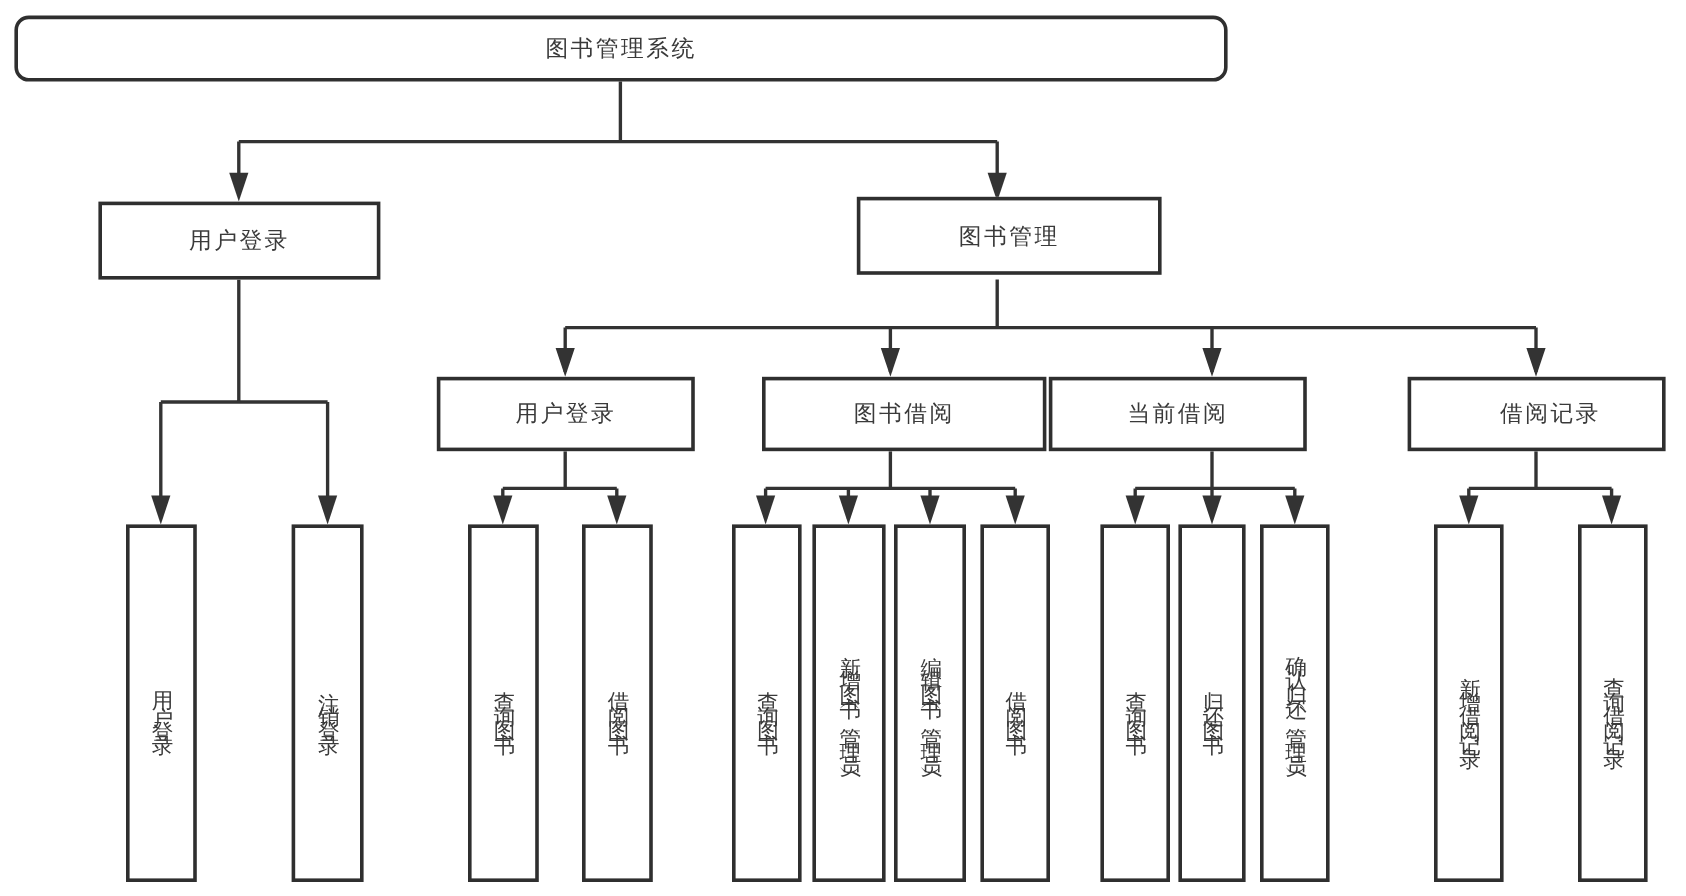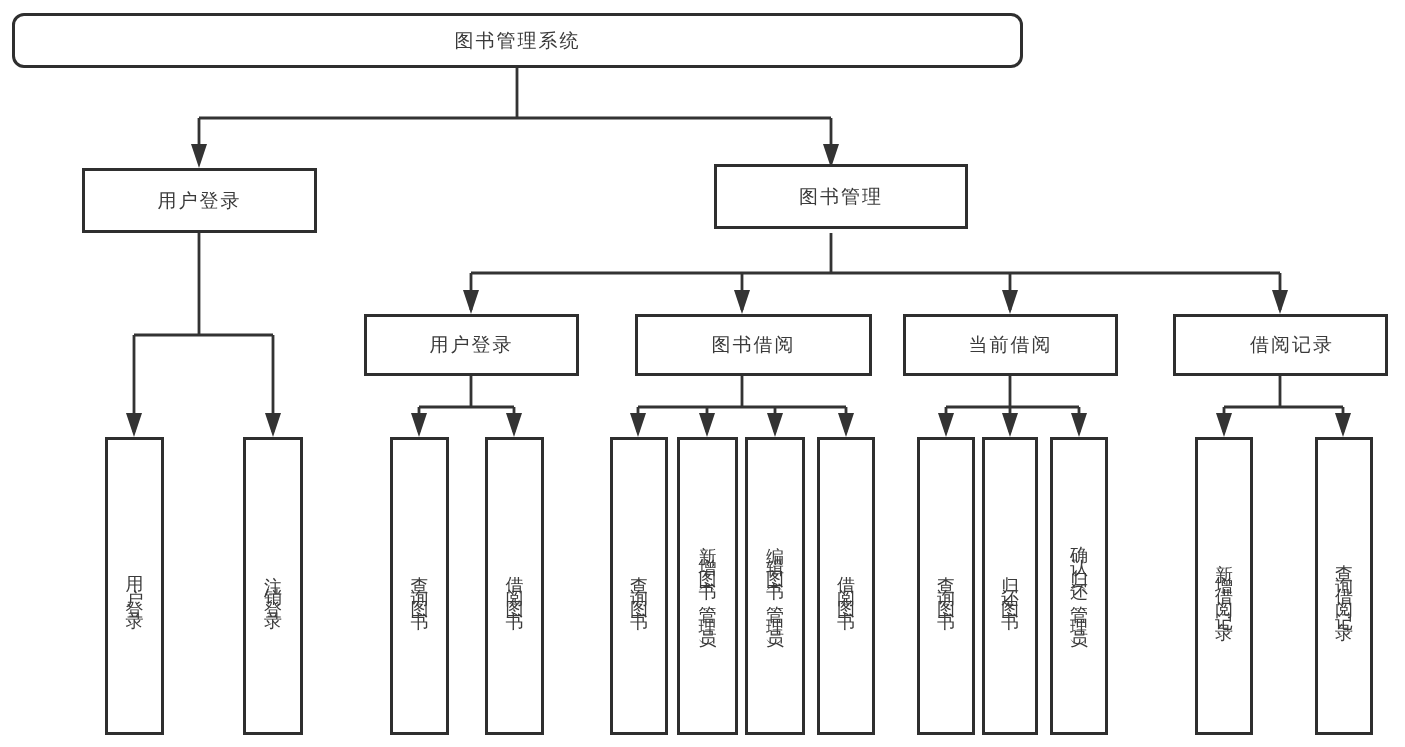--- a/index.html
+++ b/index.html
@@ -114,21 +114,21 @@
   <div class="box" style="left:714px; top:164px; width:254px; height:65px;">
     <span class="hlabel">图书管理</span>
   </div>
 
   <div class="box" style="left:364px; top:314px; width:215px; height:62px;">
     <span class="hlabel">用户登录</span>
   </div>
   <div class="box" style="left:635px; top:314px; width:237px; height:62px;">
     <span class="hlabel">图书借阅</span>
   </div>
-  <div class="box" style="left:903px; top:314px; width:215px; height:62px;">
+  <div class="box" style="left:874px; top:314px; width:215px; height:62px;">
     <span class="hlabel">当前借阅</span>
   </div>
   <div class="box" style="left:1173px; top:314px; width:215px; height:62px;padding-left:23px;">
     <span class="hlabel">借阅记录</span>
   </div>
 
   <div class="box leaf" style="left:105px; width:59px;">
     <span class="vlabel">用户登录</span>
   </div>
   <div class="box leaf" style="left:243px; width:60px;">

